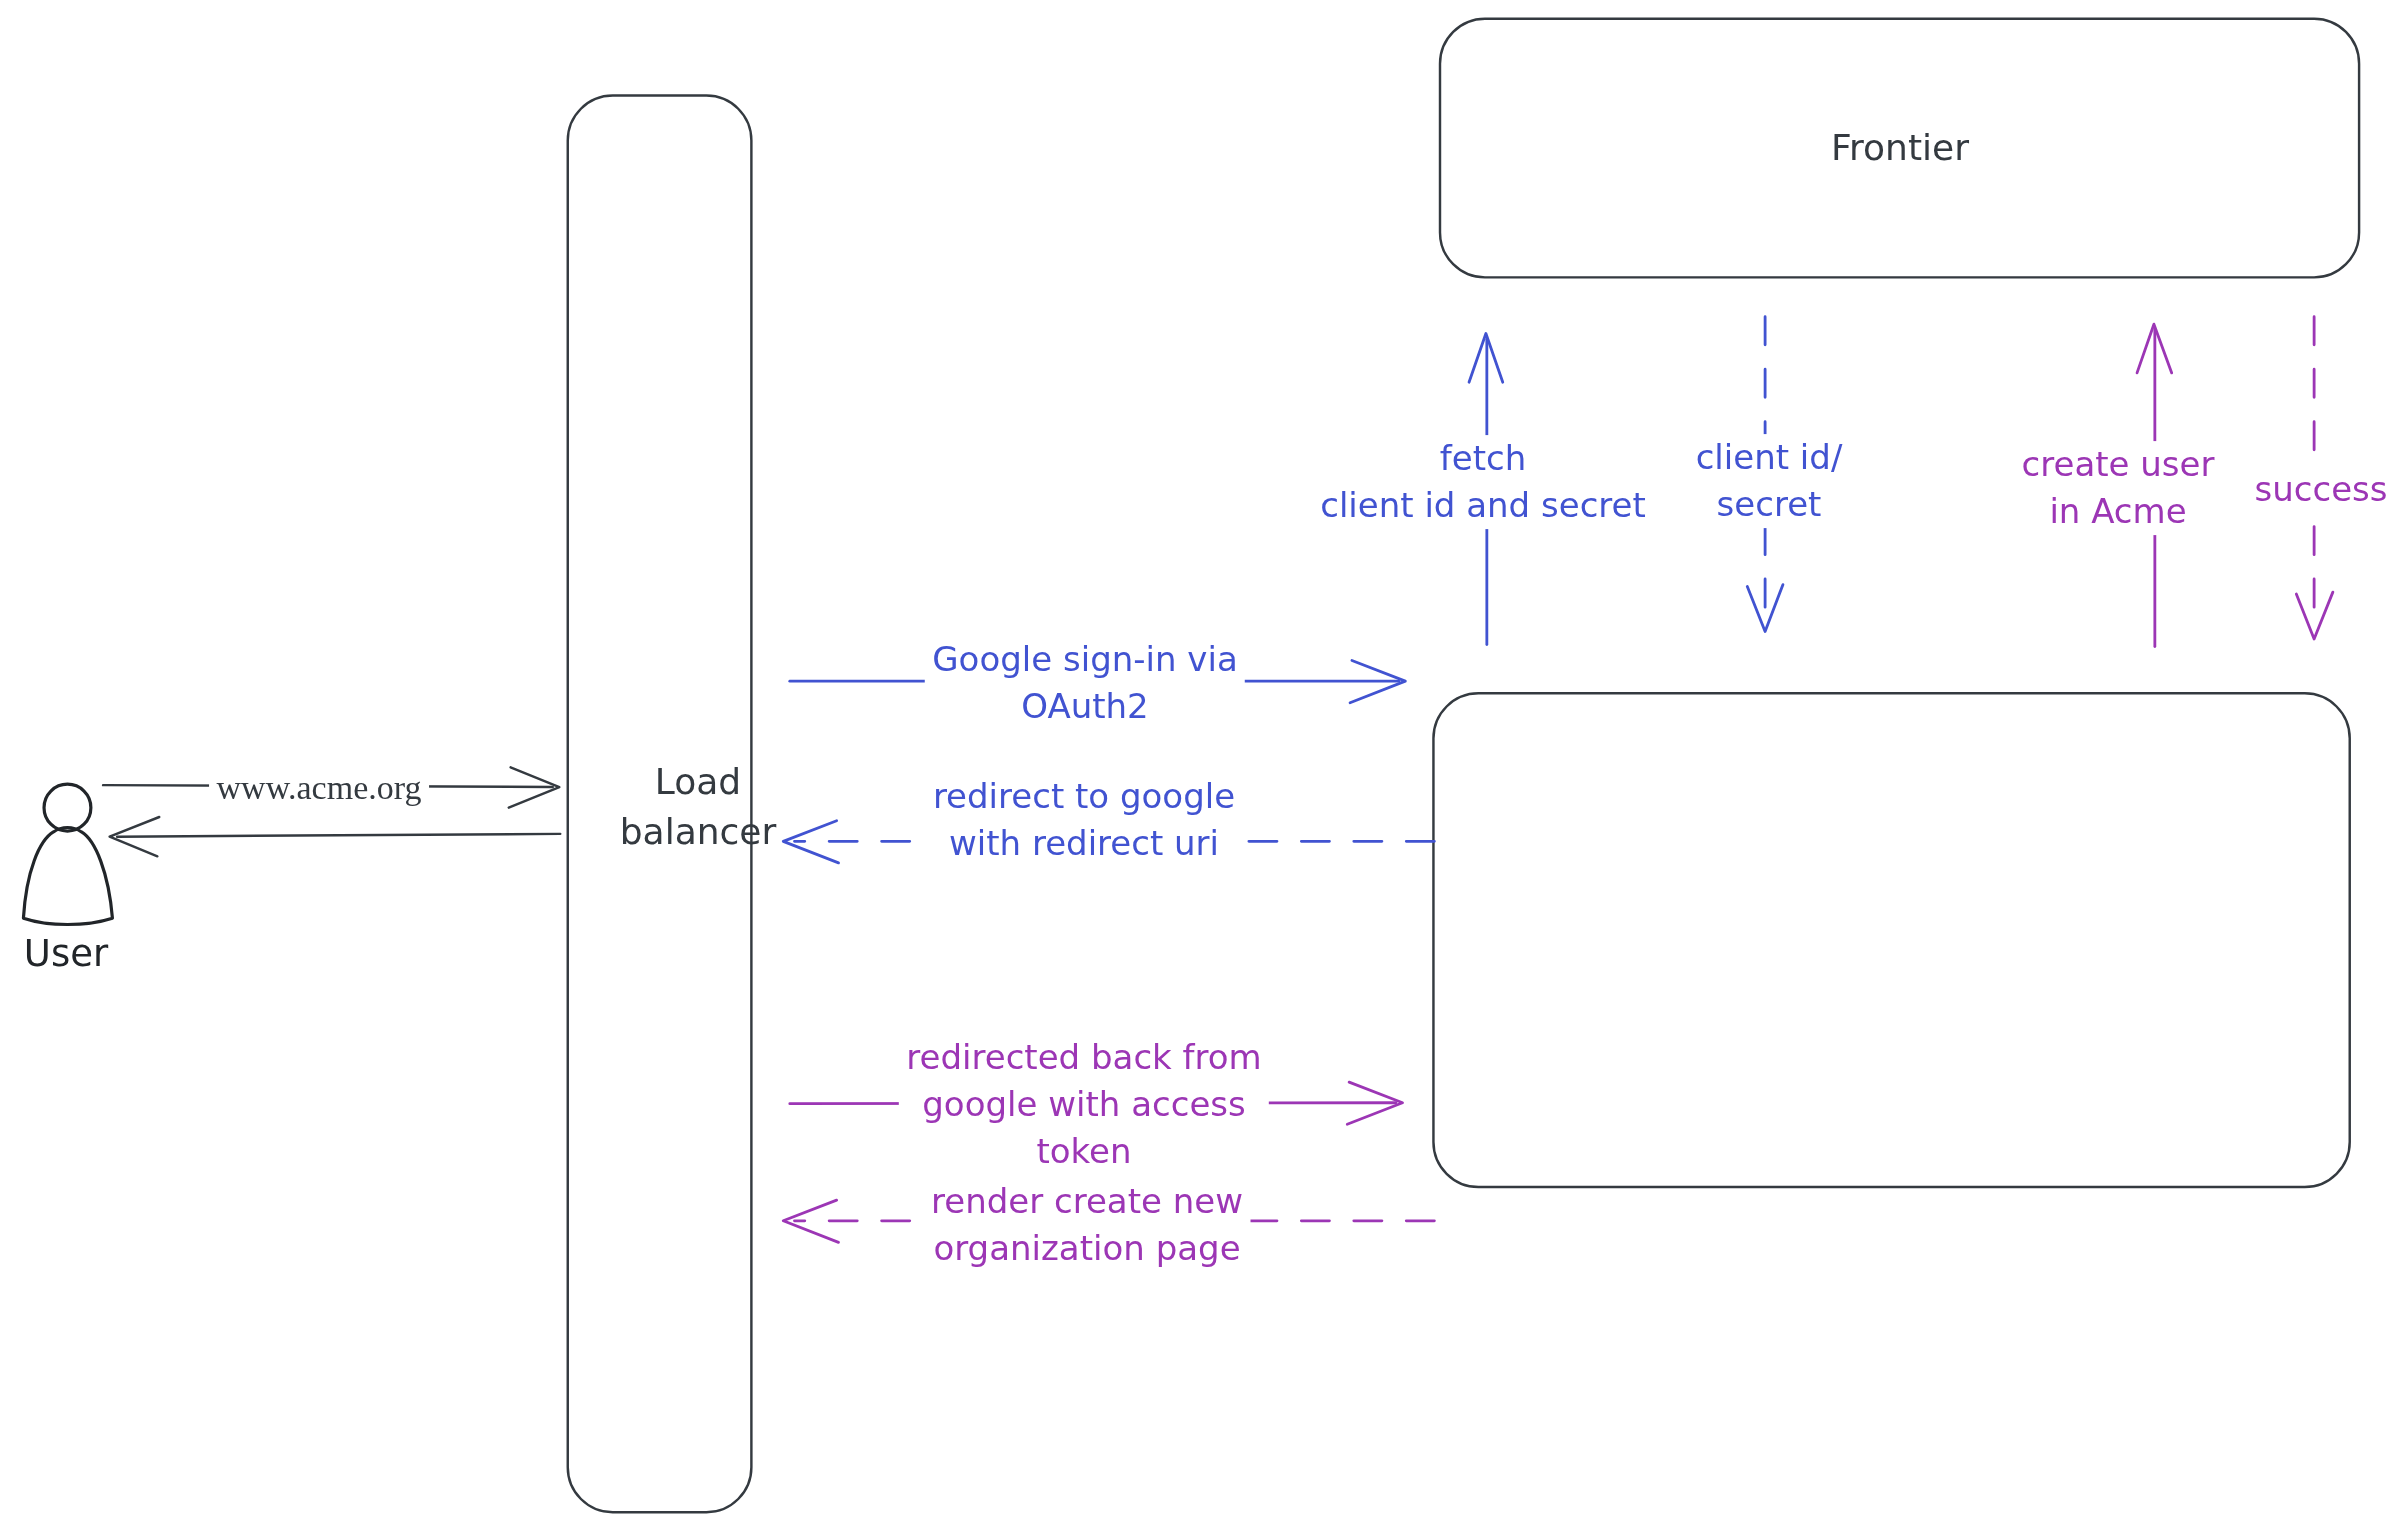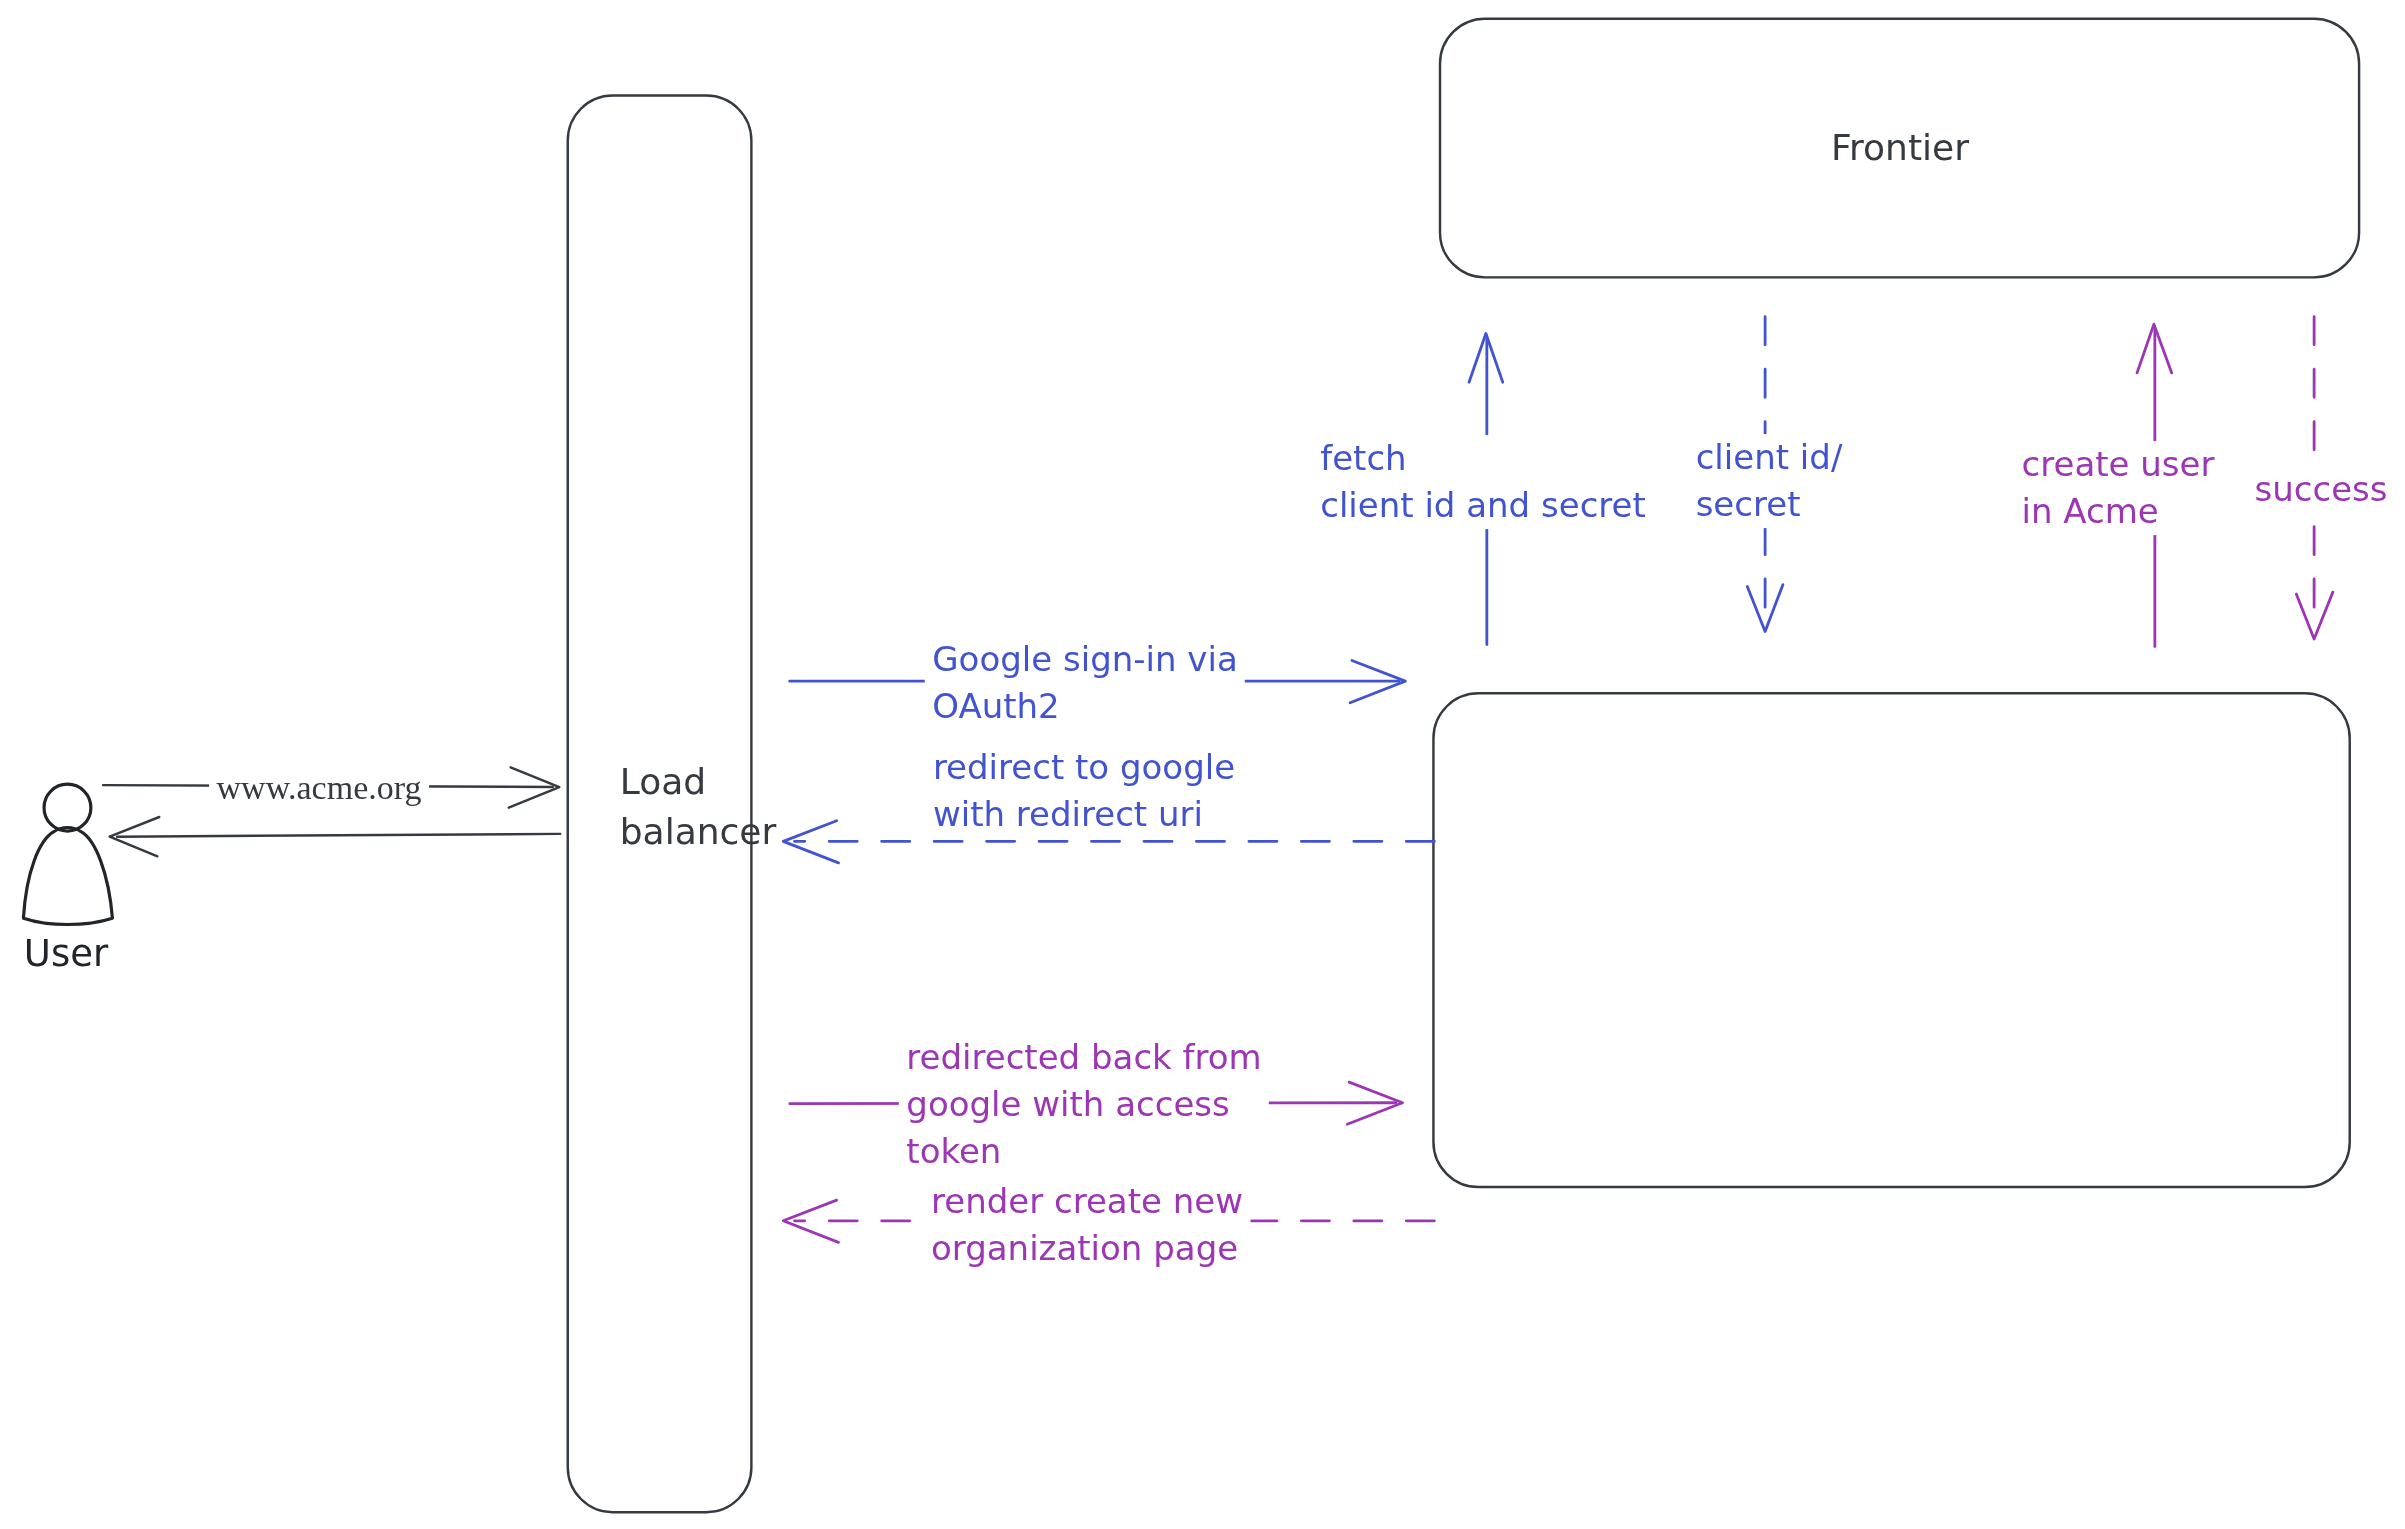--- a/index.html
+++ b/index.html
@@ -20,20 +20,21 @@
   }
   svg.layer{position:absolute;left:0;top:0;}
   .s-dark{stroke:var(--c-dark);fill:none;stroke-width:2.6;stroke-linecap:round;stroke-linejoin:round;}
   .s-ink{stroke:var(--c-ink);fill:none;stroke-width:3.4;stroke-linecap:round;stroke-linejoin:round;}
   .s-blue{stroke:var(--c-blue);fill:none;stroke-width:3;stroke-linecap:round;stroke-linejoin:round;}
   .s-purple{stroke:var(--c-purple);fill:none;stroke-width:3;stroke-linecap:round;stroke-linejoin:round;}
   .dash{stroke-dasharray:30 26;}
   .lbl{
     position:absolute;
     transform:translate(-50%,-50%);
+    text-align:center;
     font-size:34px;
     line-height:1.38;
     color:var(--c-dark);
     background:var(--c-bg);
     padding:0 7.5px;
     white-space:nowrap;
   }
   .lbl.blue{color:var(--c-blue);}
   .lbl.purple{color:var(--c-purple);}
   .lbl.node{font-size:36px;background:transparent;}
@@ -107,21 +108,21 @@
 
   <div class="lbl" style="left:319px;top:788px;font-family:Liberation Serif, serif;">
     <div>www.acme.org</div>
   </div>
 
   <div class="lbl blue" style="left:1085px;top:683px;">
     <div>Google sign-in via</div>
     <div>OAuth2</div>
   </div>
 
-  <div class="lbl blue" style="left:1084px;top:791px;">
+  <div class="lbl blue" style="left:1084px;top:820px;">
     <div>redirect to google</div>
     <div>with redirect uri</div>
   </div>
 
   <div class="lbl purple" style="left:1084px;top:1104px;">
     <div>redirected back from</div>
     <div>google with access</div>
     <div>token</div>
   </div>
 

